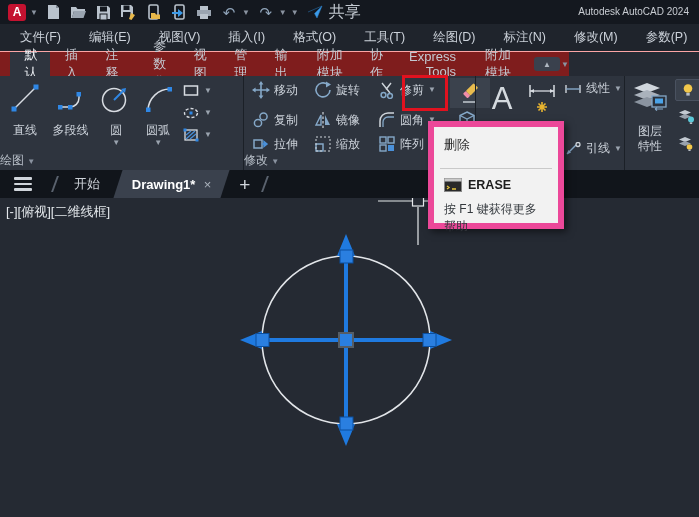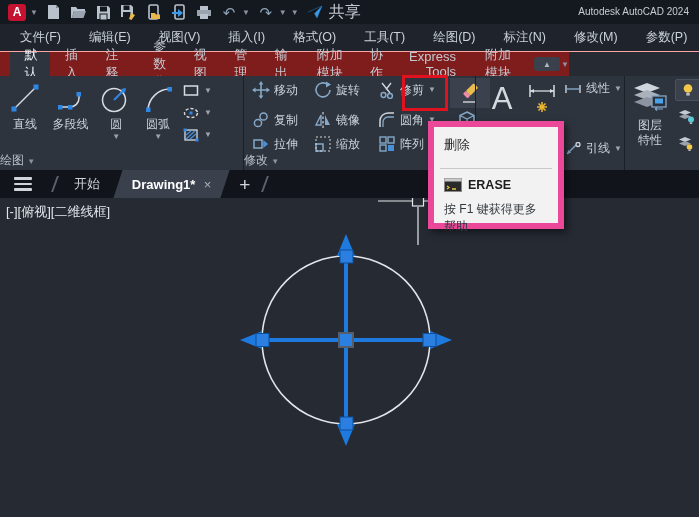--- a/index.html
+++ b/index.html
@@ -37,21 +37,21 @@
     display:flex; align-items:center; justify-content:center; color:#aeb6c0; font-size:8px; }
   
   .ribbon { position:absolute; left:0; top:76px; width:699px; height:94px;
     background:#2e343e; display:flex; }
   .panel { position:relative; height:94px; }
   .panel + .panel { border-left:1px solid #1b2027; }
   .panel-label { position:absolute; bottom:1px; left:0; right:9px; 
     color:#b9c0c9; font-size:12px; }
   .panel-label .dd { color:#8a93a0; font-size:8px; }
   .bigtool { display:flex; flex-direction:column; align-items:center; width:46px; padding-top:3px; }
-  .bigtool .lbl { font-size:12px; color:#ccd2da; margin-top:1px; white-space:nowrap; }
+  .bigtool .lbl { font-size:12px; color:#ccd2da; margin-top:7px; white-space:nowrap; }
   .dd { color:#9aa3ae; font-size:8px; line-height:1; }
   .smalltool { display:flex; align-items:center; gap:4px; height:24px; padding:0 2px; }
   .smalltool .lbl { font-size:12px; color:#ccd2da; white-space:nowrap; }
   .mod-grid { display:grid; grid-template-columns:62px 64px 74px 34px; padding:2px 2px 0 6px; }
   .anno-col { display:flex; flex-direction:column; }
   .layer-subbar { display:flex; gap:5px; align-items:center; background:#3a414c;
     border:1px solid #4a5260; border-radius:2px; padding:1px 4px; height:22px; }
   .layer-row { display:flex; gap:7px; align-items:center; height:24px; padding-left:3px; }
   
   .filetabs { position:absolute; left:0; top:170px; width:699px; height:28px;

